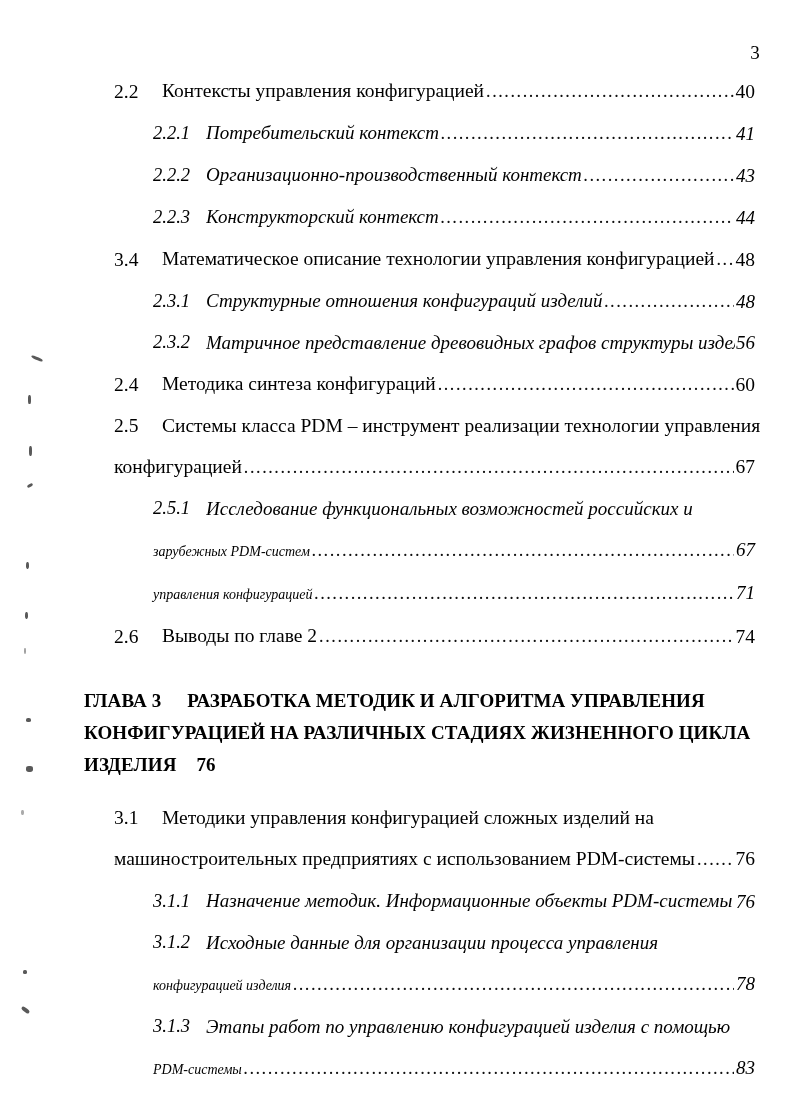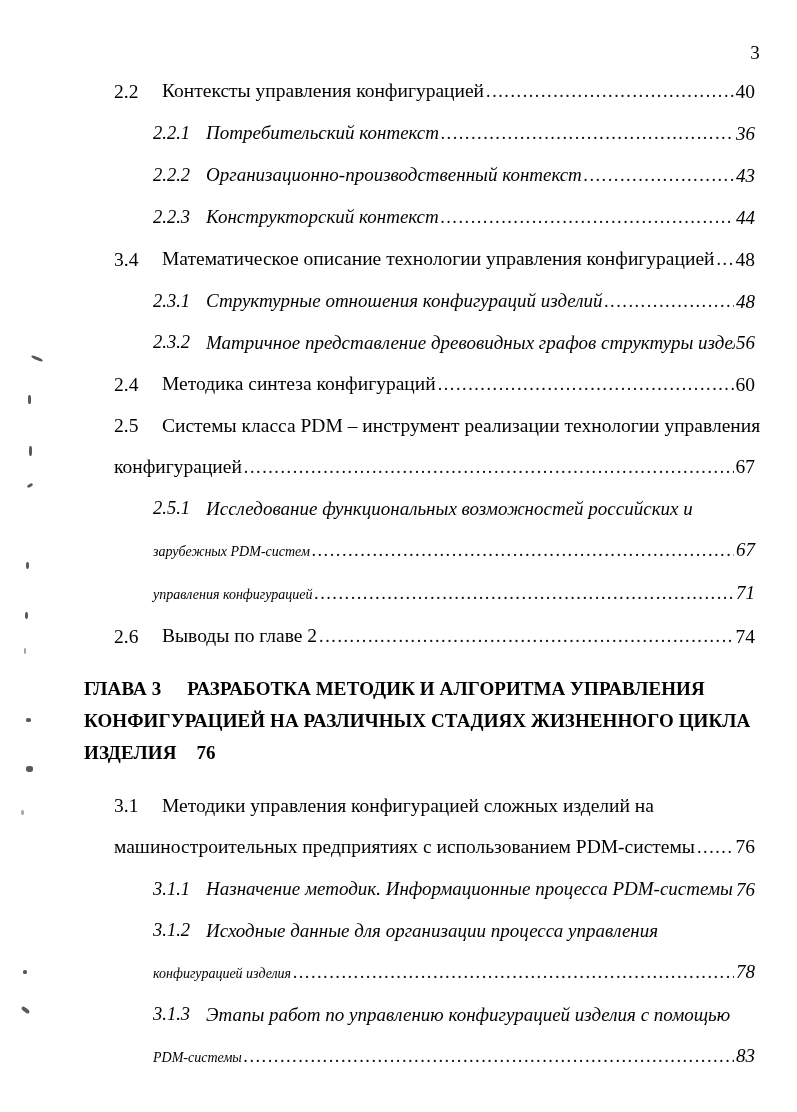--- a/index.html
+++ b/index.html
@@ -191,21 +191,21 @@
       </div>
     </div>
 
     <div class="entry lvl3">
       <div class="row">
         <span class="num">2.2.1</span>
         <span class="body">
           <span class="label">Потребительский контекст</span>
           <span class="dots"></span>
         </span>
-        <span class="pg right-pad">36</span>
+        <span class="pg right-pad">41</span>
       </div>
     </div>
 
     <div class="entry lvl3">
       <div class="row">
         <span class="num">2.2.2</span>
         <span class="body">
           <span class="label">Организационно-производственный контекст</span>
           <span class="dots"></span>
         </span>
@@ -308,21 +308,21 @@
       <div class="row">
         <span class="num">2.6</span>
         <span class="body">
           <span class="label">Выводы по главе 2</span>
           <span class="dots"></span>
         </span>
         <span class="pg right-pad">74</span>
       </div>
     </div>
 
-    <div class="chapter" style="margin-top:16px;">
+    <div class="chapter" style="margin-top:28px;">
       <div class="chline">
         <span class="chnum">ГЛАВА 3</span><span>РАЗРАБОТКА МЕТОДИК И АЛГОРИТМА УПРАВЛЕНИЯ</span>
       </div>
       <div class="chline">КОНФИГУРАЦИЕЙ НА РАЗЛИЧНЫХ СТАДИЯХ ЖИЗНЕННОГО ЦИКЛА</div>
       <div class="chline">
         <span>ИЗДЕЛИЯ</span><span class="chpg">76</span>
       </div>
     </div>
 
     <div class="entry lvl2" style="margin-top:16px;">
@@ -336,21 +336,21 @@
         <span class="cont">машиностроительных предприятиях с использованием PDM-системы</span>
         <span class="dots"></span>
         <span class="pg right-pad">76</span>
       </div>
     </div>
 
     <div class="entry lvl3">
       <div class="row">
         <span class="num">3.1.1</span>
         <span class="body">
-          <span class="label">Назначение методик. Информационные процесса PDM-системы</span>
+          <span class="label">Назначение методик. Информационные объекты PDM-системы</span>
           <span class="dots"></span>
         </span>
         <span class="pg right-pad">76</span>
       </div>
     </div>
 
     <div class="entry lvl3">
       <div class="row">
         <span class="num">3.1.2</span>
         <span class="body">

